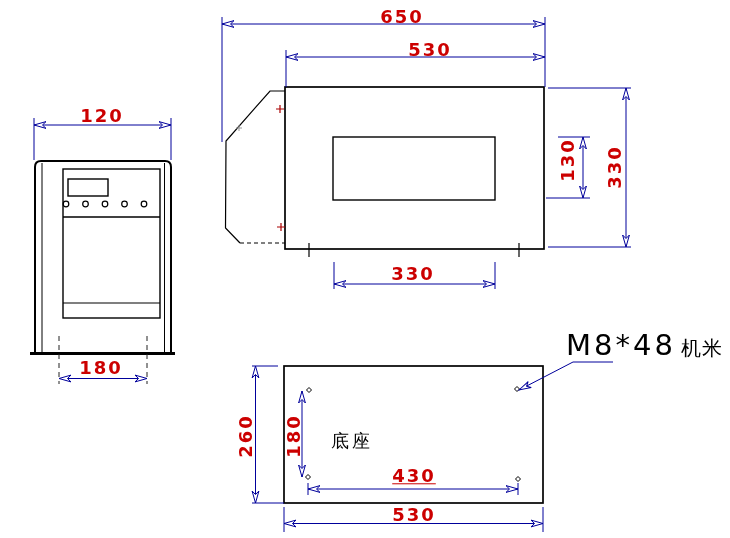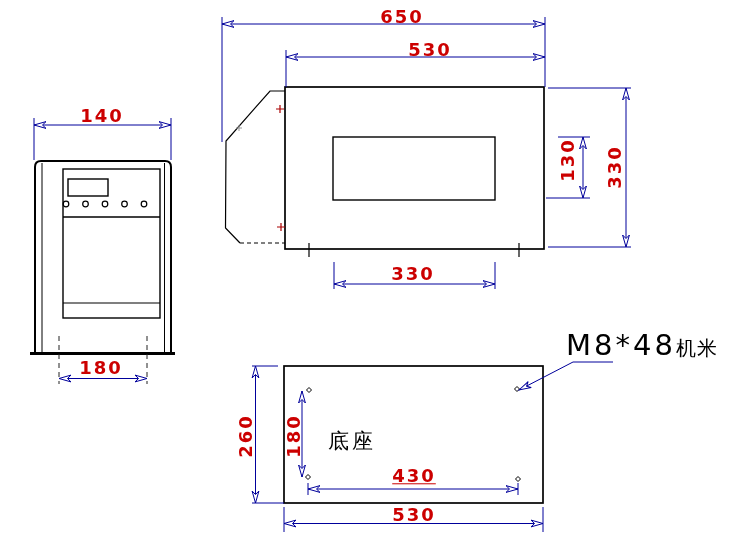--- a/index.html
+++ b/index.html
@@ -3,23 +3,23 @@
 <meta charset="utf-8">
 <style>
   html,body{margin:0;padding:0;background:#ffffff;}
   #canvas{position:relative;width:730px;height:538px;background:#ffffff;overflow:hidden;
           font-family:"DejaVu Sans",sans-serif;}
   #canvas svg{position:absolute;left:0;top:0;}
   .dim{position:absolute;color:#cc0000;font-weight:bold;font-size:18px;letter-spacing:2px;
        white-space:nowrap;transform:translate(-50%,-54%);line-height:1;}
   .dim.rot{transform:translate(-50%,-50%) rotate(-90deg);}
   .cadtext{position:absolute;color:#000;white-space:nowrap;line-height:1;}
-  .label-dizuo{font-size:21px;letter-spacing:3px;transform:translate(-50%,-50%);}
+  .label-dizuo{font-size:18px;letter-spacing:3px;transform:translate(-50%,-50%);}
   .note{left:566px;top:331px;font-size:29px;letter-spacing:3px;font-weight:400;}
-  .note .cn{font-size:20px;letter-spacing:1px;}
+  .note .cn{font-size:20px;letter-spacing:1px;margin-left:5px;}
 </style>
 </head>
 <body>
 
 <div id="canvas">
 
 <svg width="730" height="538" viewBox="0 0 730 538">
   <defs>
 
     <polygon id="arr" points="0,0 12,-3.4 8.5,0 12,3.4" fill="#ffffff" stroke="#00009b" stroke-width="1"></polygon>
@@ -143,21 +143,21 @@
     <use href="#arr" transform="translate(284,523.5)"></use>
     <use href="#arr" transform="translate(543,523.5) rotate(180)"></use>
   </g>
 
   <g stroke="#00009b" stroke-width="1" fill="none">
     <polyline points="613,362 573,362 519,390"></polyline>
     <use href="#arr" transform="translate(519,390) rotate(-27)"></use>
   </g>
 </svg>
 
-<div class="dim" style="left:102px;top:117px;">140</div>
+<div class="dim" style="left:102px;top:117px;">120</div>
 <div class="dim" style="left:101px;top:369px;">180</div>
 
 <div class="dim" style="left:402px;top:18px;">650</div>
 <div class="dim" style="left:430px;top:51px;">530</div>
 <div class="dim" style="left:413px;top:275px;">330</div>
 <div class="dim rot" style="left:568px;top:160px;">130</div>
 <div class="dim rot" style="left:615px;top:167px;">330</div>
 
 <div class="dim rot" style="left:246px;top:436px;">260</div>
 <div class="dim rot" style="left:294px;top:436px;">180</div>

